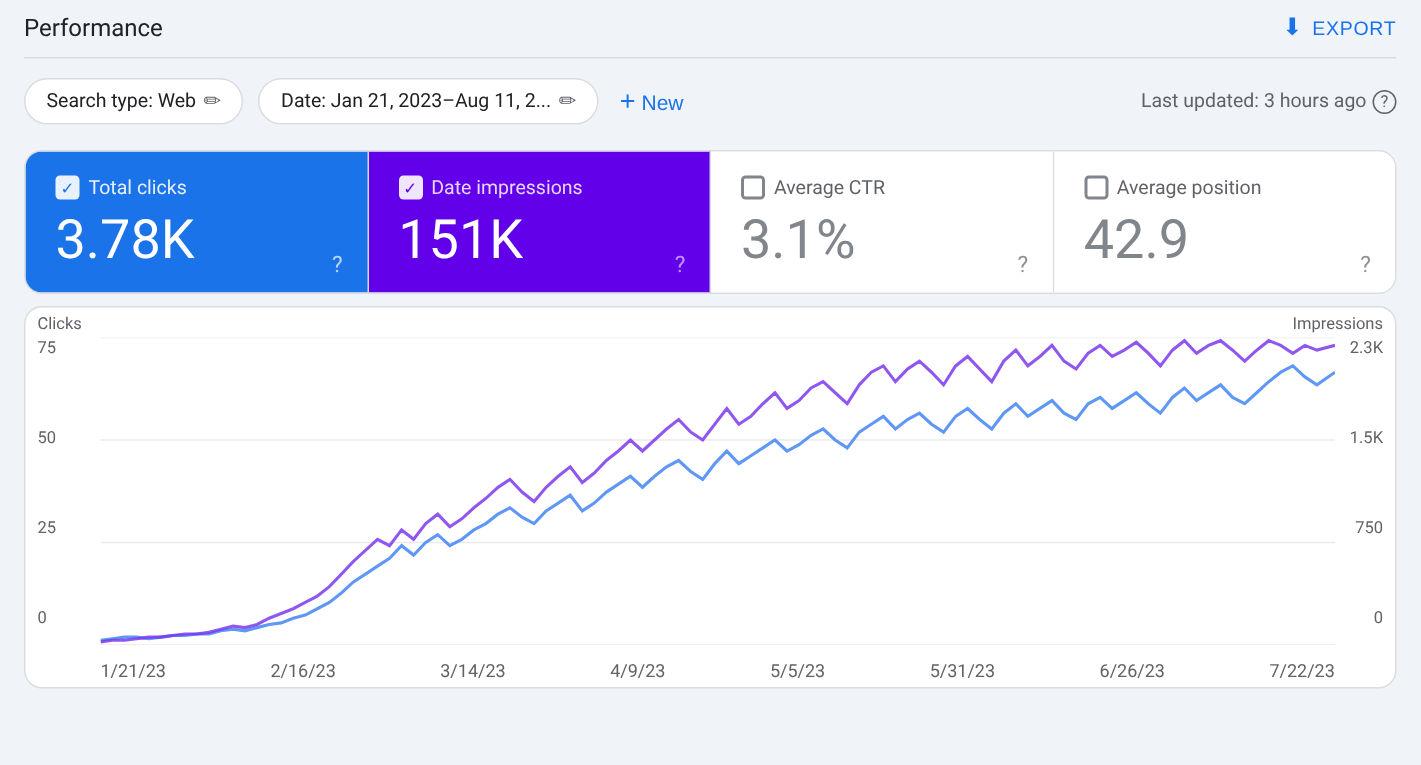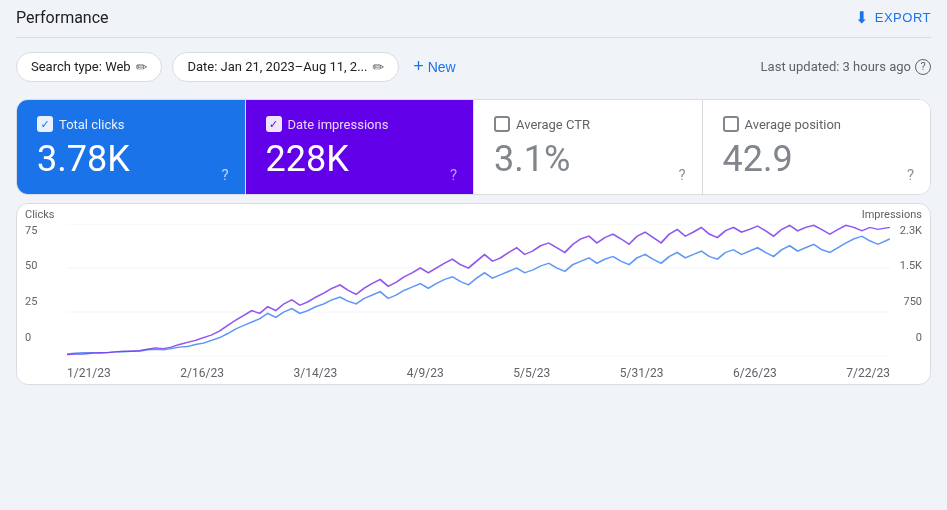--- a/index.html
+++ b/index.html
@@ -160,21 +160,21 @@
     .checkbox-icon.unchecked {
       border: 2px solid #80868b;
       background: transparent;
     }
     .chart-container {
       background: #fff;
       border-radius: 12px;
       border: 1px solid #dadce0;
       padding: 16px 20px 10px 20px;
       position: relative;
-      height: 182px;
+      height: 255px;
     }
     .chart-y-labels-left {
       position: absolute;
       left: 8px;
       top: 20px;
       bottom: 40px;
       display: flex;
       flex-direction: column;
       justify-content: space-between;
       font-size: 11px;
@@ -265,21 +265,21 @@
       </div>
       <div class="metric-value">3.78K</div>
       <span class="metric-help">?</span>
     </div>
 
     <div class="metric-card active-purple">
       <div class="metric-label-row">
         <span class="checkbox-icon checked-white">✓</span>
         <span>Date impressions</span>
       </div>
-      <div class="metric-value">228K</div>
+      <div class="metric-value">151K</div>
       <span class="metric-help" style="color:#e8d5fb;">?</span>
     </div>
 
     <div class="metric-card inactive">
       <div class="metric-label-row">
         <span class="checkbox-icon unchecked"></span>
         <span>Average CTR</span>
       </div>
       <div class="metric-value">3.1%</div>
       <span class="metric-help">?</span>

